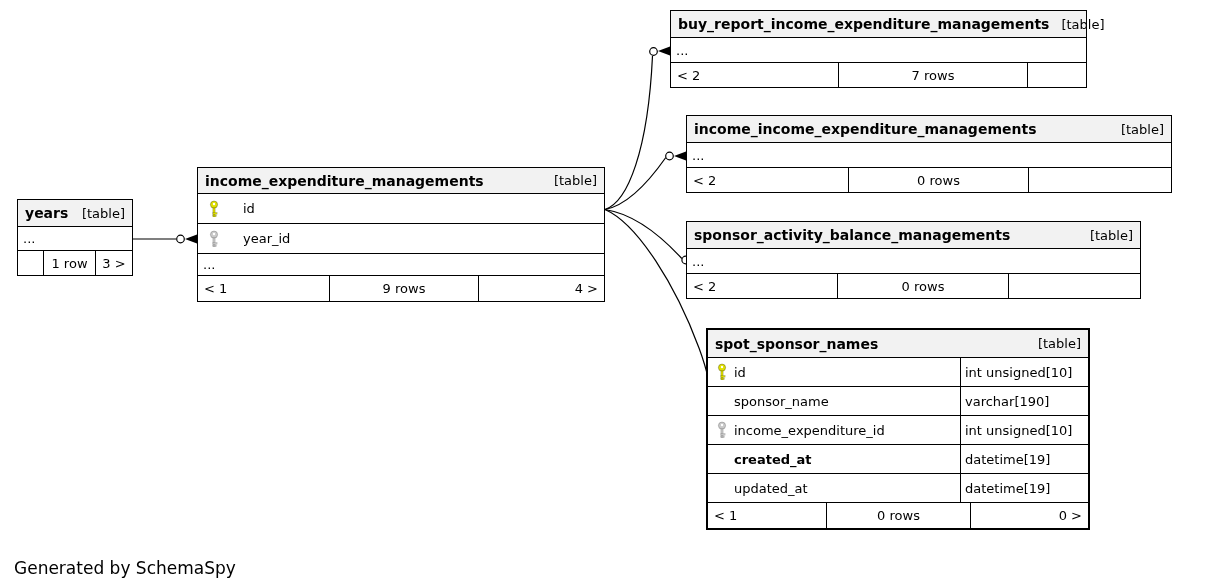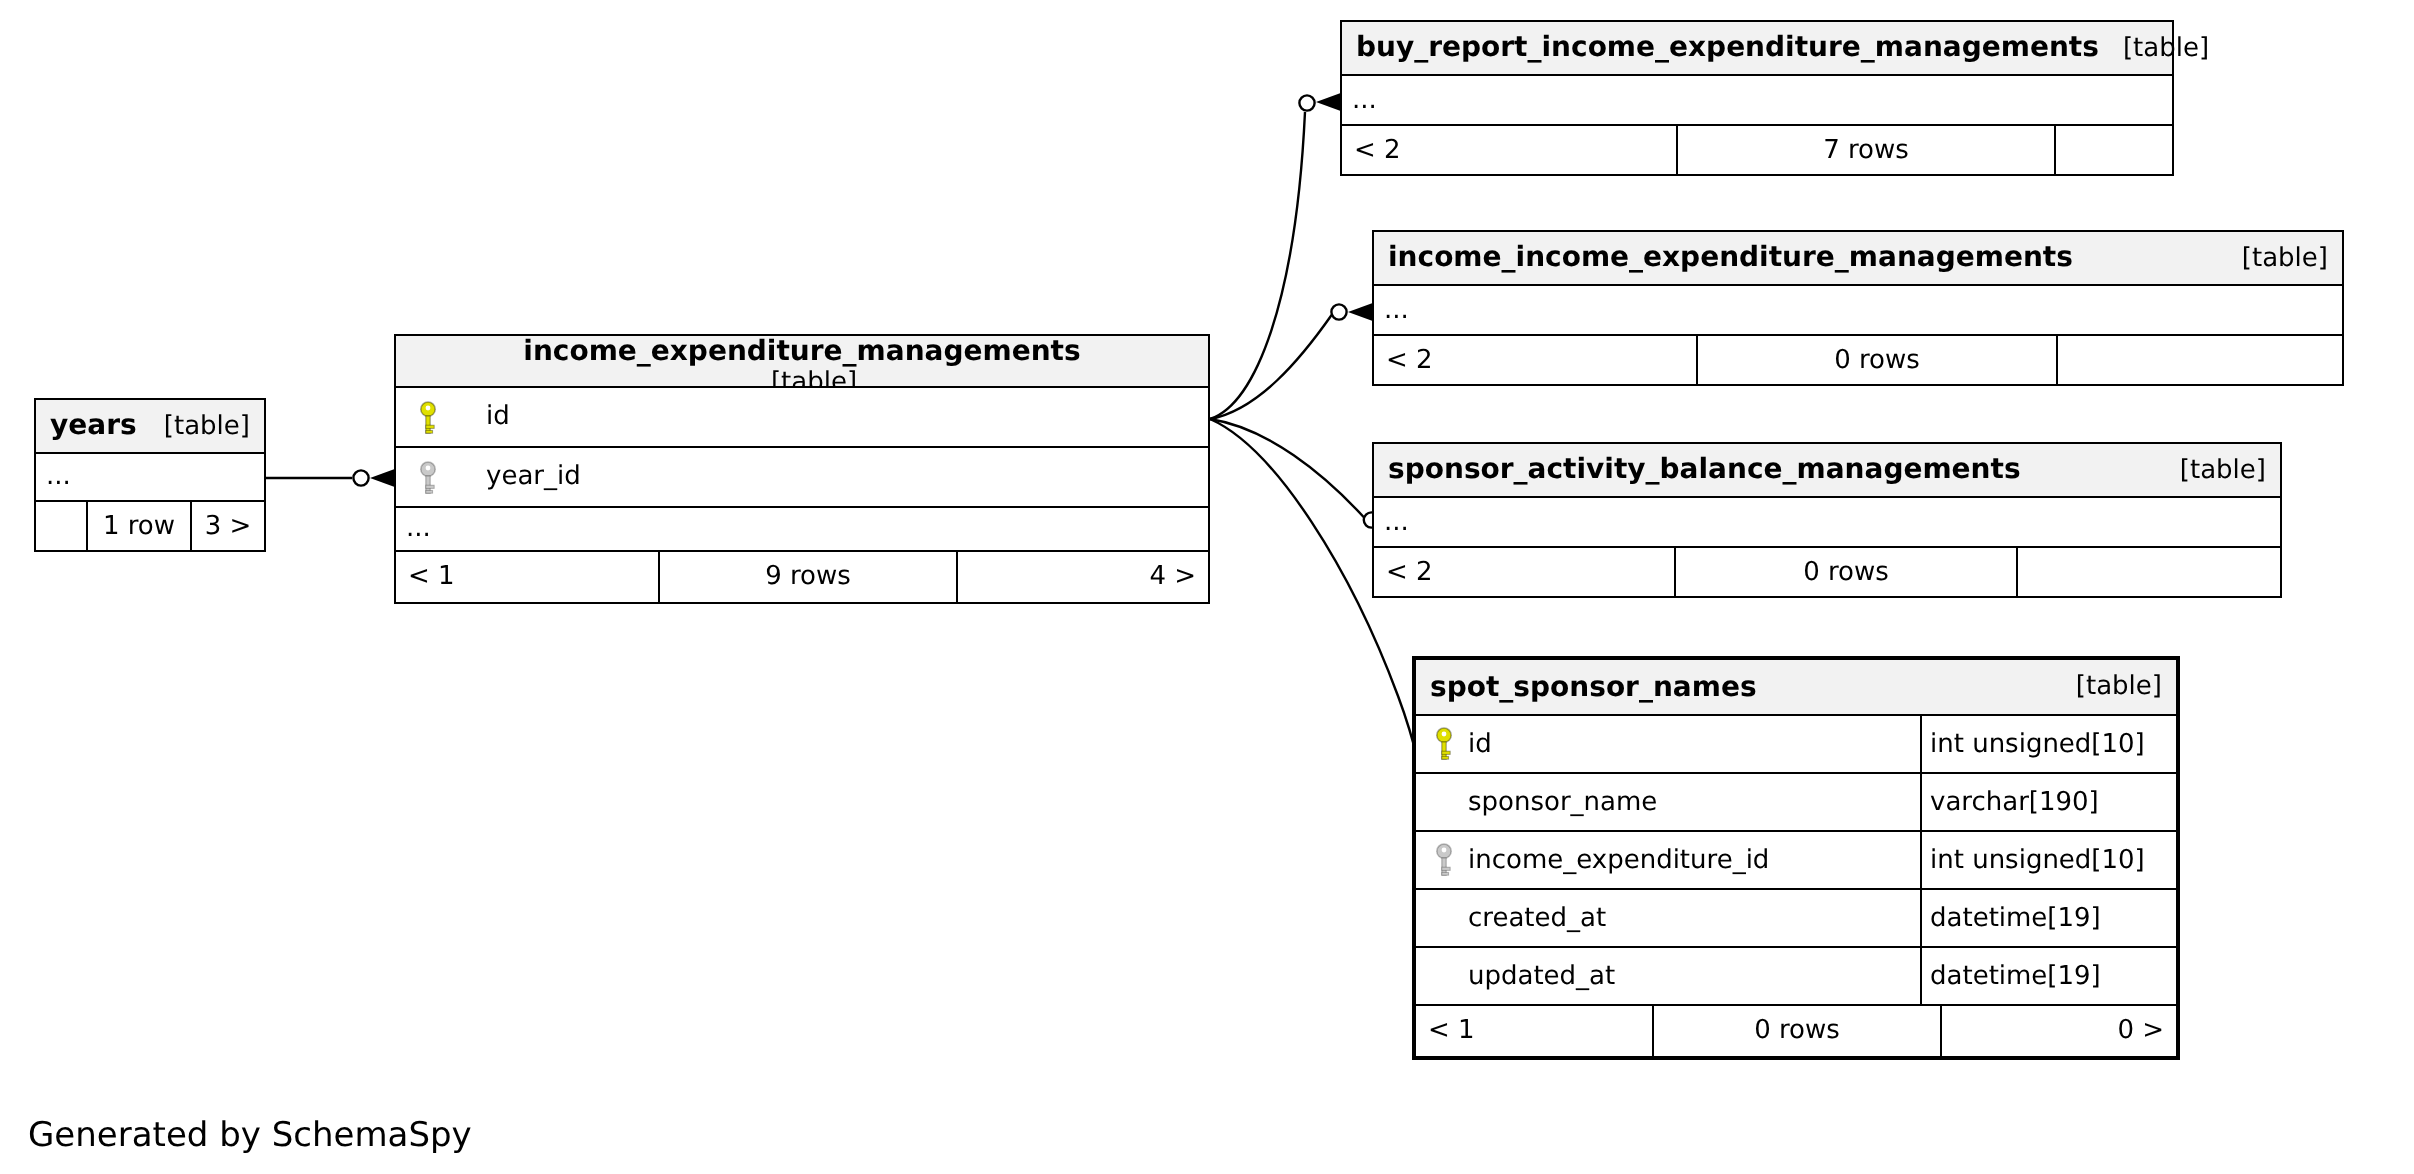--- a/index.html
+++ b/index.html
@@ -98,21 +98,21 @@
     </div>
     <div class="trow ellipsis-row" style="height:24px;">...</div>
     <div class="tfoot" style="height:24px;">
       <span class="fcell" style="width:25px;"></span>
       <span class="fcell c" style="width:52px;">1 row</span>
       <span class="fcell c grow">3 &gt;</span>
     </div>
   </div>
 
   <div class="dbtable" style="left:197px; top:167px; width:408px; height:135px;">
-    <div class="thead" style="height:26px;flex-direction:column;">
+    <div class="thead" style="height:26px;">
       <span class="tname">income_expenditure_managements</span>
       <span class="ttag">[table]</span>
     </div>
     <div class="trow" style="height:30px;">
       <span class="keyicon key-primary" style="left:11px;">
         <svg width="10" height="18" viewBox="0 0 10 18">
           <circle cx="5" cy="4.6" r="3.6" fill="currentColor" stroke="rgba(0,0,0,0.35)" stroke-width="0.8"></circle>
           <circle cx="5" cy="4" r="1.2" fill="#fff"></circle>
           <rect x="3.9" y="8" width="2.2" height="8.6" fill="currentColor" stroke="rgba(0,0,0,0.35)" stroke-width="0.6"></rect>
           <rect x="3.9" y="12.6" width="4.2" height="1.6" fill="currentColor" stroke="rgba(0,0,0,0.35)" stroke-width="0.5"></rect>
@@ -209,21 +209,21 @@
           <circle cx="5" cy="4" r="1.2" fill="#fff"></circle>
           <rect x="3.9" y="8" width="2.2" height="8.6" fill="currentColor" stroke="rgba(0,0,0,0.25)" stroke-width="0.6"></rect>
           <rect x="3.9" y="12.6" width="4.2" height="1.6" fill="currentColor" stroke="rgba(0,0,0,0.25)" stroke-width="0.5"></rect>
           <rect x="3.9" y="15.2" width="3.4" height="1.4" fill="currentColor" stroke="rgba(0,0,0,0.25)" stroke-width="0.5"></rect>
         </svg>
       </span>
       <span class="cname" style="padding-left:26px; flex:1;">income_expenditure_id</span>
       <span class="ctype" style="width:128px;">int unsigned[10]</span>
     </div>
     <div class="trow" style="height:29px;">
-      <span class="cname" style="padding-left:26px; flex:1;">created_at</span>
+      <span class="cname" style="padding-left:26px; flex:1;font-weight:bold;">created_at</span>
       <span class="ctype" style="width:128px;">datetime[19]</span>
     </div>
     <div class="trow" style="height:29px;">
       <span class="cname" style="padding-left:26px; flex:1;">updated_at</span>
       <span class="ctype" style="width:128px;">datetime[19]</span>
     </div>
     <div class="tfoot" style="height:25px;">
       <span class="fcell" style="width:118px;">&lt; 1</span>
       <span class="fcell c" style="width:144px;">0 rows</span>
       <span class="fcell r grow">0 &gt;</span>

